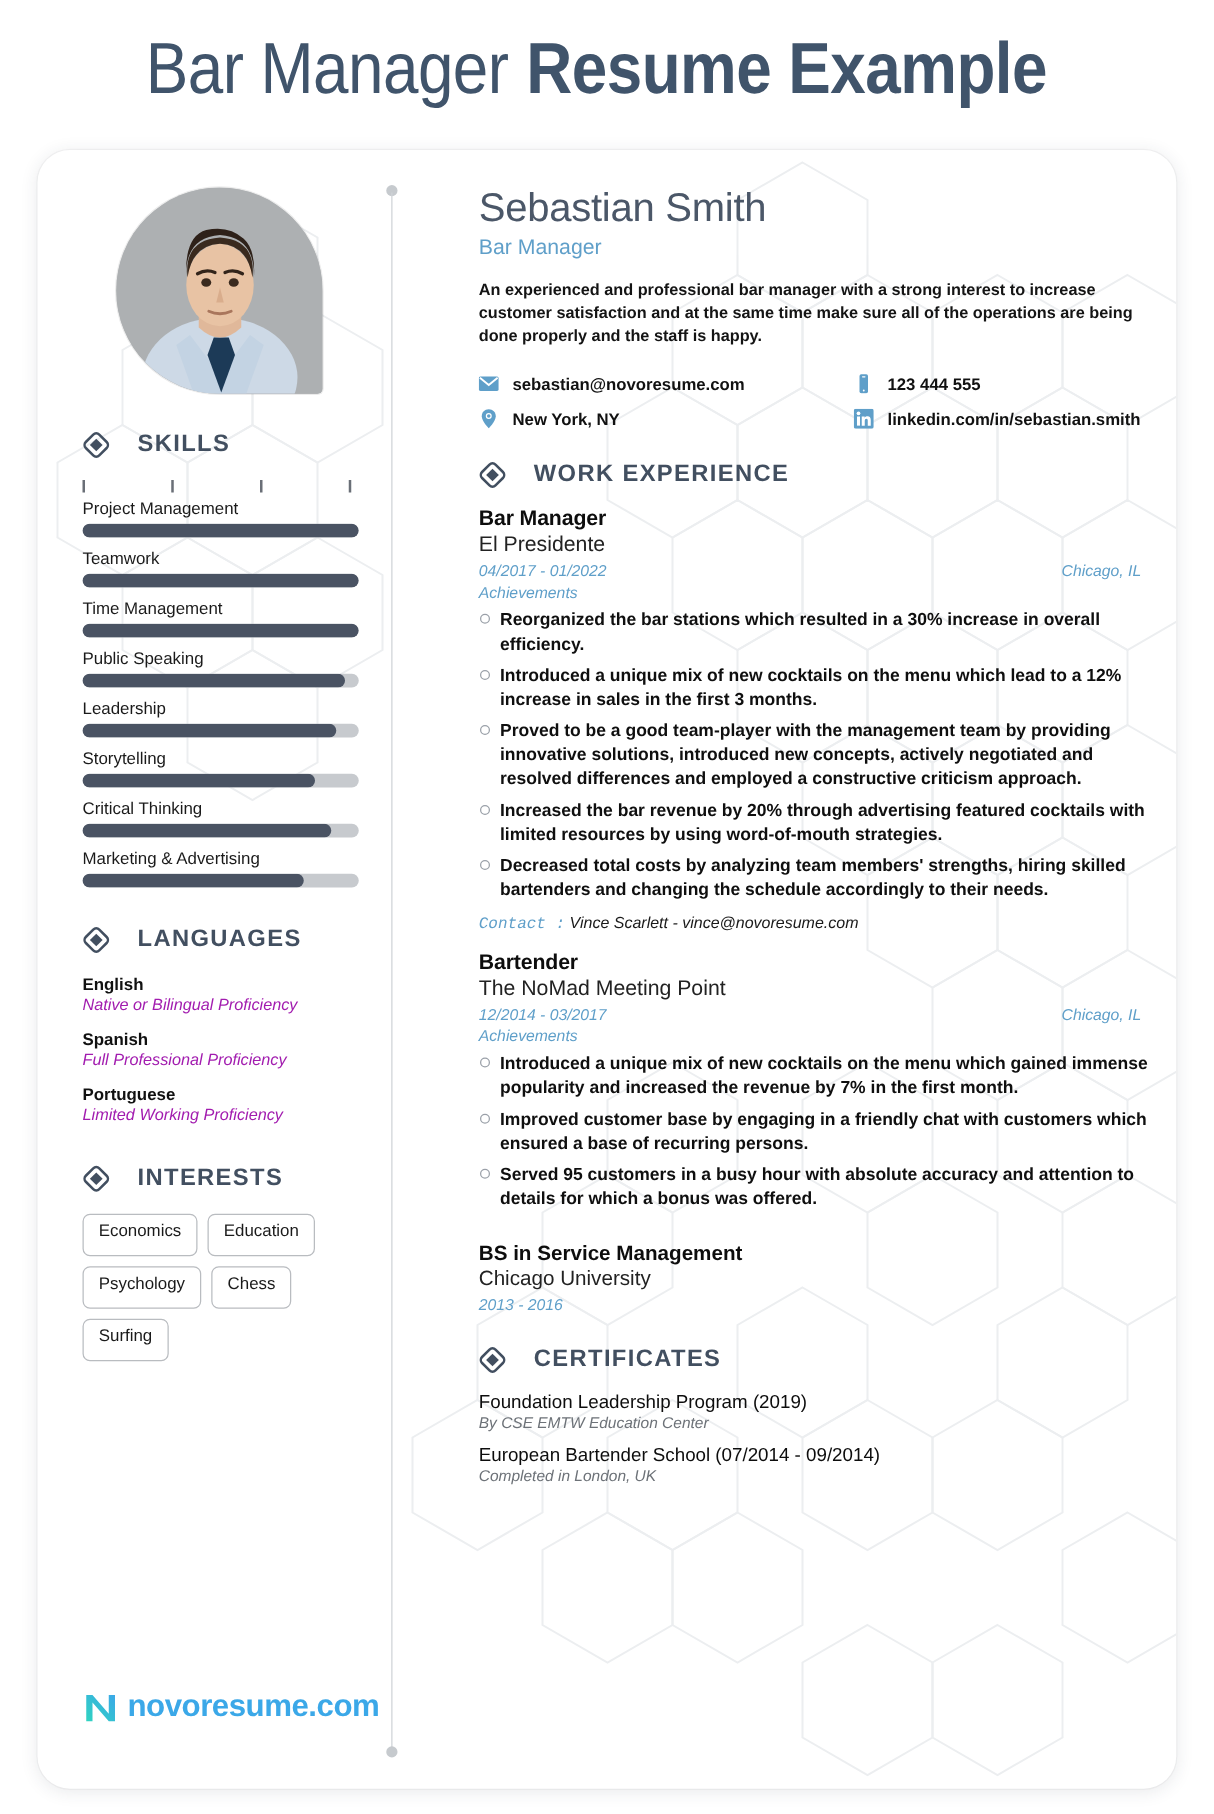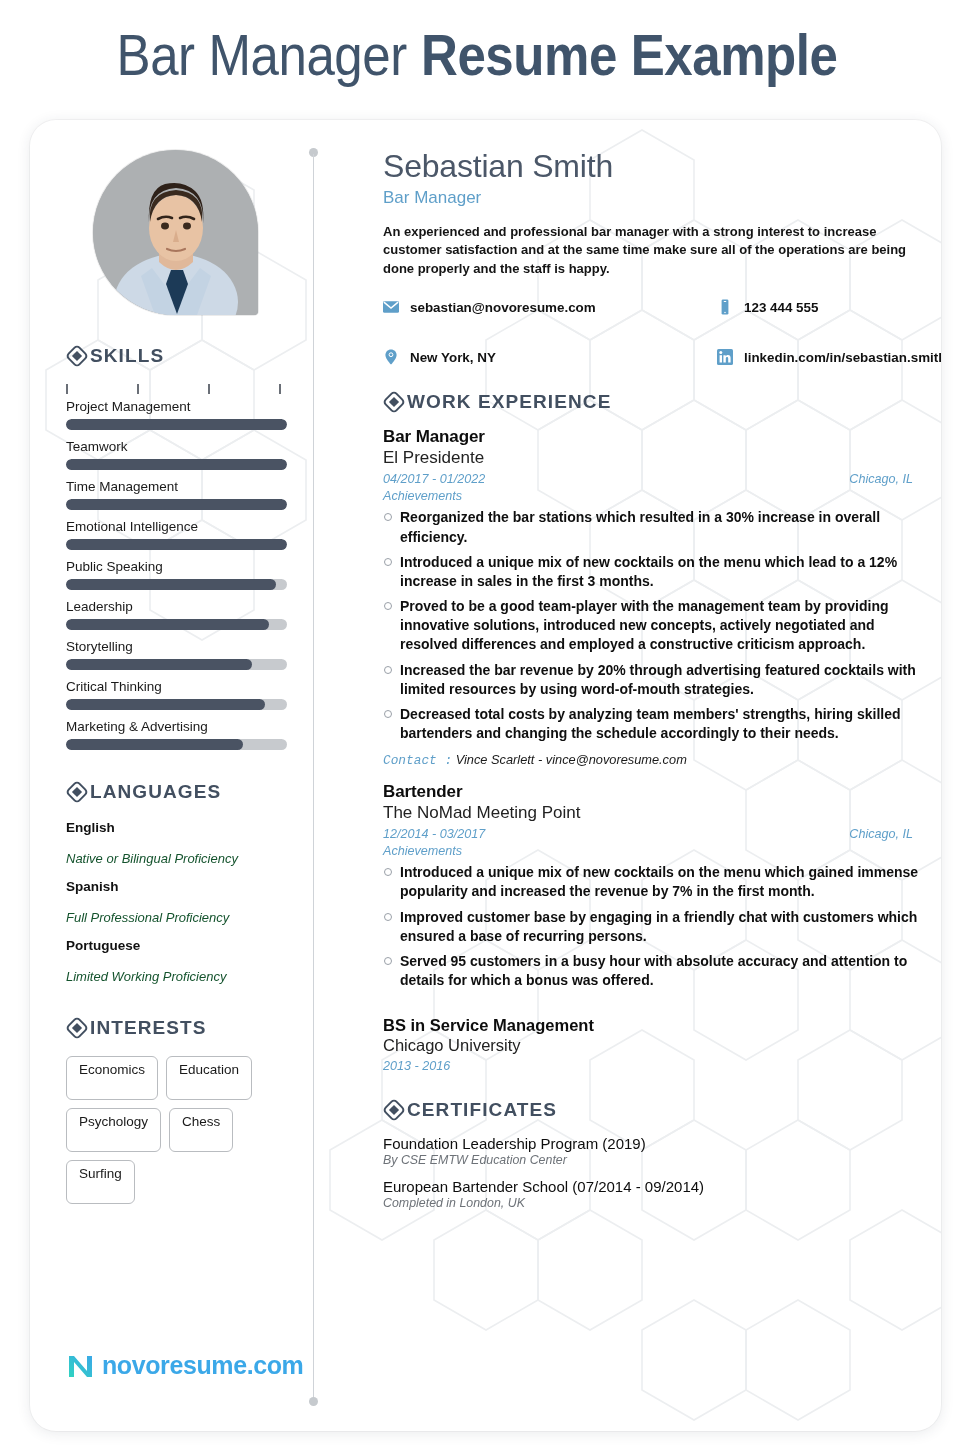--- a/index.html
+++ b/index.html
@@ -56,21 +56,21 @@
 
   .photo {
     width:165px; height:165px; margin:10px 0 0 27px;
     background:linear-gradient(170deg,#b9bcbe 0%,#a9acae 45%,#9ea1a3 100%);
     border-radius:50% 50% 4px 50%;
     overflow:hidden; position:relative;
     box-shadow:0 0 0 1px rgba(0,0,0,0.08);
   }
   .photo svg { display:block; width:100%; height:100%; }
 
-  .sec-head { display:flex; align-items:flex-start; gap:2px; }
+  .sec-head { display:flex; align-items:flex-start; gap:22px; }
   .sec-head .sec-title {
     font-size:19px; font-weight:700; letter-spacing:1.1px; color:#424f60;
   }
   .dia { width:22px; height:22px; flex:0 0 22px; }
 
   
   .skills-wrap { margin-top:30px; }
   .ticks { position:relative; height:11px; margin:17px 0 0 0; width:221px; }
   .ticks i { position:absolute; top:0; width:1.6px; height:10px; background:#6a6f77; }
 
@@ -78,47 +78,47 @@
   .skill:first-of-type { margin-top:4px; }
   .skill-name { font-size:13.5px; color:#1a1a1a; margin-bottom:5px; }
   .bar { width:221px; height:11px; border-radius:6px; background:#c7cace; overflow:hidden; }
   .bar > span { display:block; height:100%; border-radius:6px; background:#4a5363; }
 
   
   .lang-wrap { margin-top:31px; }
   .lang { margin-top:13px; }
   .lang:first-of-type { margin-top:17px; }
   .lang-name { font-size:13.5px; font-weight:700; color:#111; }
-  .lang-level { font-size:13px; font-style:italic; color:#14532d; margin-top:16px; }
+  .lang-level { font-size:13px; font-style:italic; color:#a21caf; margin-top:1px; }
 
   
   .int-wrap { margin-top:33px; }
   .tags { display:flex; flex-wrap:wrap; gap:8px; width:228px; margin-top:17px; }
   .tag {
     border:1px solid #b9bcc0; border-radius:6px;
-    padding:5px 12px 22px; font-size:13.5px; color:#1a1a1a;
+    padding:5px 12px 12px; font-size:13.5px; color:#1a1a1a;
     background:#fff; white-space:nowrap;
   }
 
   
   .logo { position:absolute; left:36px; bottom:51px; display:flex; align-items:center; gap:6px; }
   .logo-text {
     font-size:25px; font-weight:700; color:#3ba8e8; letter-spacing:-0.4px;
   }
 
   
   .right-col { position:absolute; left:353px; top:28px; width:530px; }
 
   .name { font-size:32px; color:#4b5768; font-weight:400; letter-spacing:-0.2px; }
   .role { font-size:17px; color:#5f9fc9; margin-top:3px; }
   .summary { font-size:13px; color:#141414; line-height:1.42; margin-top:15px; font-weight:600; width:551px; }
 
   .contacts {
     margin-top:21px; display:grid;
-    grid-template-columns:300px auto; row-gap:12px;gap:34px;
+    grid-template-columns:300px auto; row-gap:12px;
   }
   .contact { display:flex; align-items:center; gap:11px; }
   .contact .ic { width:16px; height:16px; flex:0 0 16px; display:block; }
   .contact .txt { font-size:13.4px; color:#111; font-weight:600; }
 
   .rsec { margin-top:26px; }
 
   .job { margin-top:14px; }
   .job-title { font-size:17px; font-weight:700; color:#0d0d0d; letter-spacing:-0.1px; }
   .job-company { font-size:17px; font-weight:400; color:#222; margin-top:1px; }
@@ -274,26 +274,20 @@
                 <span style="width:100%"></span>
               </div>
             </div>
             <div class="skill">
               <div class="skill-name">Time Management</div>
               <div class="bar">
                 <span style="width:100%"></span>
               </div>
             </div>
             <div class="skill">
-              <div class="skill-name">Emotional Intelligence</div>
-              <div class="bar">
-                <span style="width:100%"></span>
-              </div>
-            </div>
-            <div class="skill">
               <div class="skill-name">Public Speaking</div>
               <div class="bar">
                 <span style="width:95%"></span>
               </div>
             </div>
             <div class="skill">
               <div class="skill-name">Leadership</div>
               <div class="bar">
                 <span style="width:92%"></span>
               </div>

